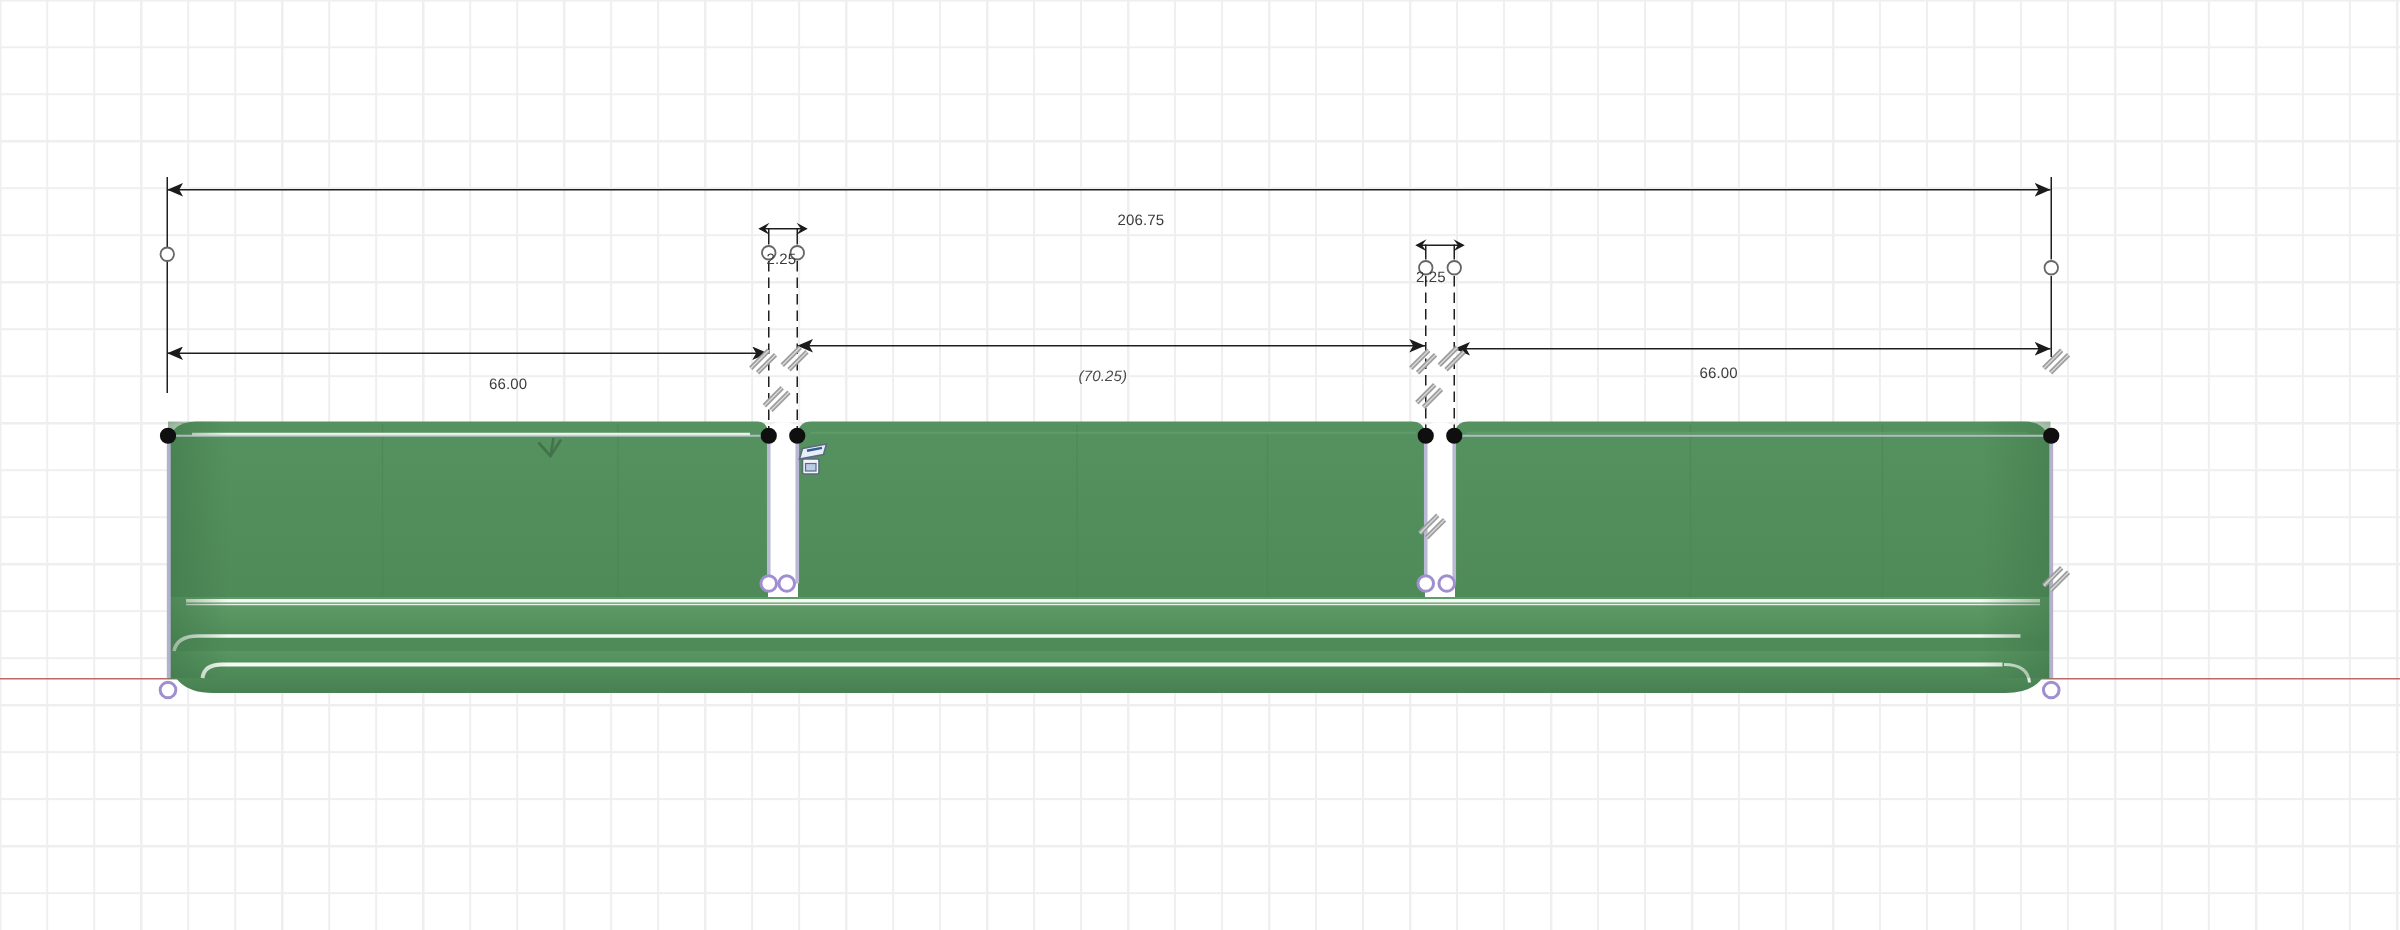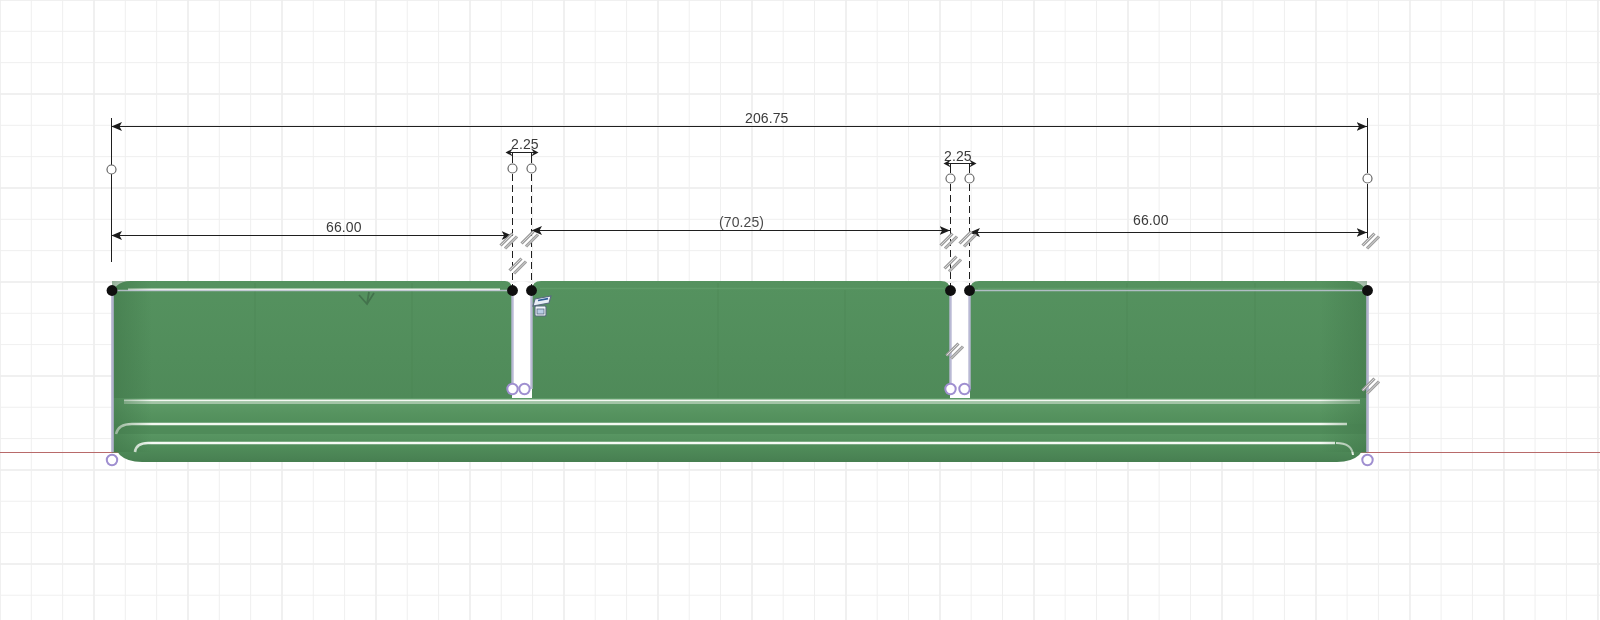--- a/index.html
+++ b/index.html
@@ -33,24 +33,25 @@
   }
   .svg-layer {
     position: absolute;
     inset: 0;
     width: 1600px;
     height: 620px;
   }
   .dim-text {
     position: absolute;
     font-family: "Liberation Sans", sans-serif;
-    font-size: 14px;
+    font-size: 10px;
     color: #3b3b3b;
     white-space: nowrap;
     letter-spacing: 0.1px;
+    margin-top: 32px;
   }
   .dim-text.ref { color: #4a4a4a; }
 </style>
 </head>
 <body>
 
 <div id="viewport">
 
   <div class="grid-layer"></div>
 
@@ -254,19 +255,19 @@
       </g>
     </g>
   </svg>
 
   <div class="dim-text" style="left:745px; top:110px;">206.75</div>
 
   <div class="dim-text" style="left:326px; top:219px;">66.00</div>
 
   <div class="dim-text" style="left:511px; top:136px;">2.25</div>
 
-  <div class="dim-text ref" style="left:719px; top:214px;">(70.25)</div>
+  <div class="dim-text ref" style="left:719px; top:214px;font-style:italic;">(70.25)</div>
 
   <div class="dim-text" style="left:944px; top:148px;">2.25</div>
 
   <div class="dim-text" style="left:1133px; top:212px;">66.00</div>
 
 </div>
 
 </body></html>

